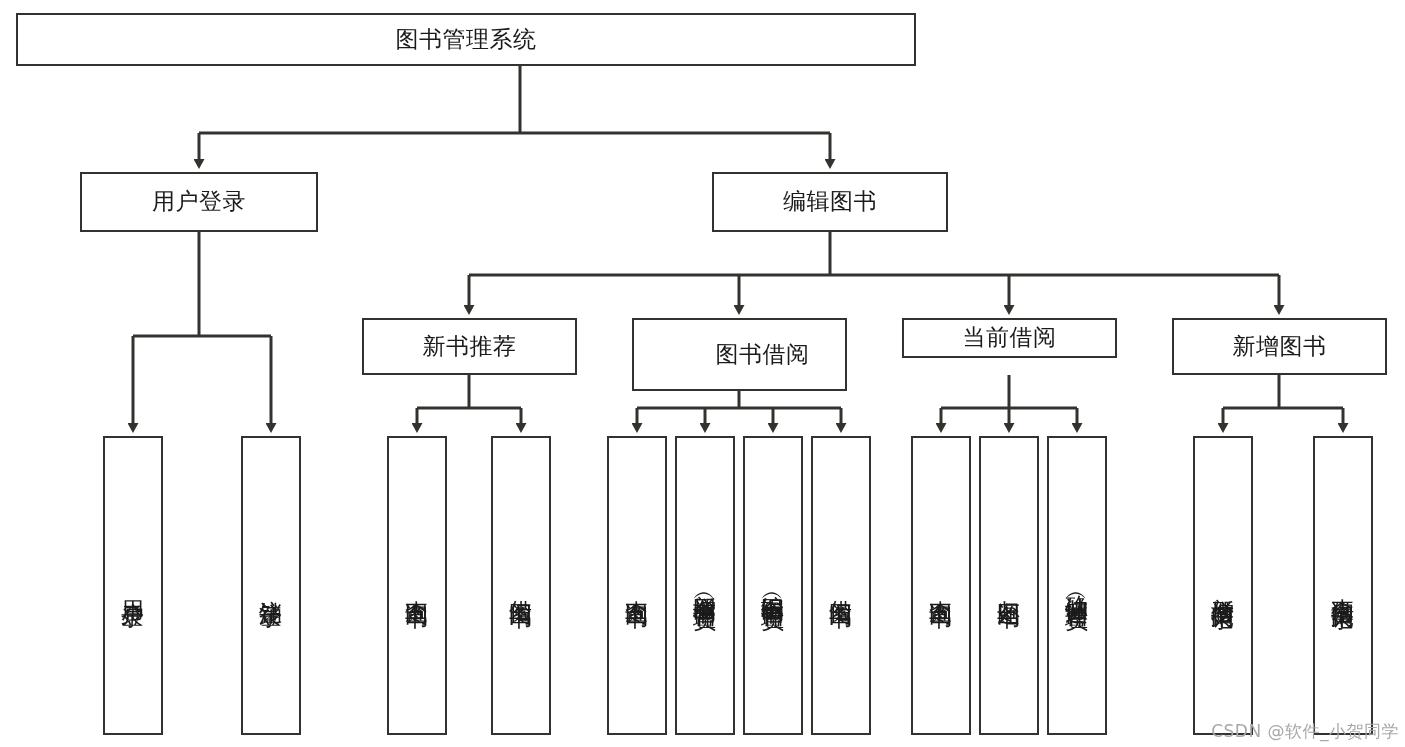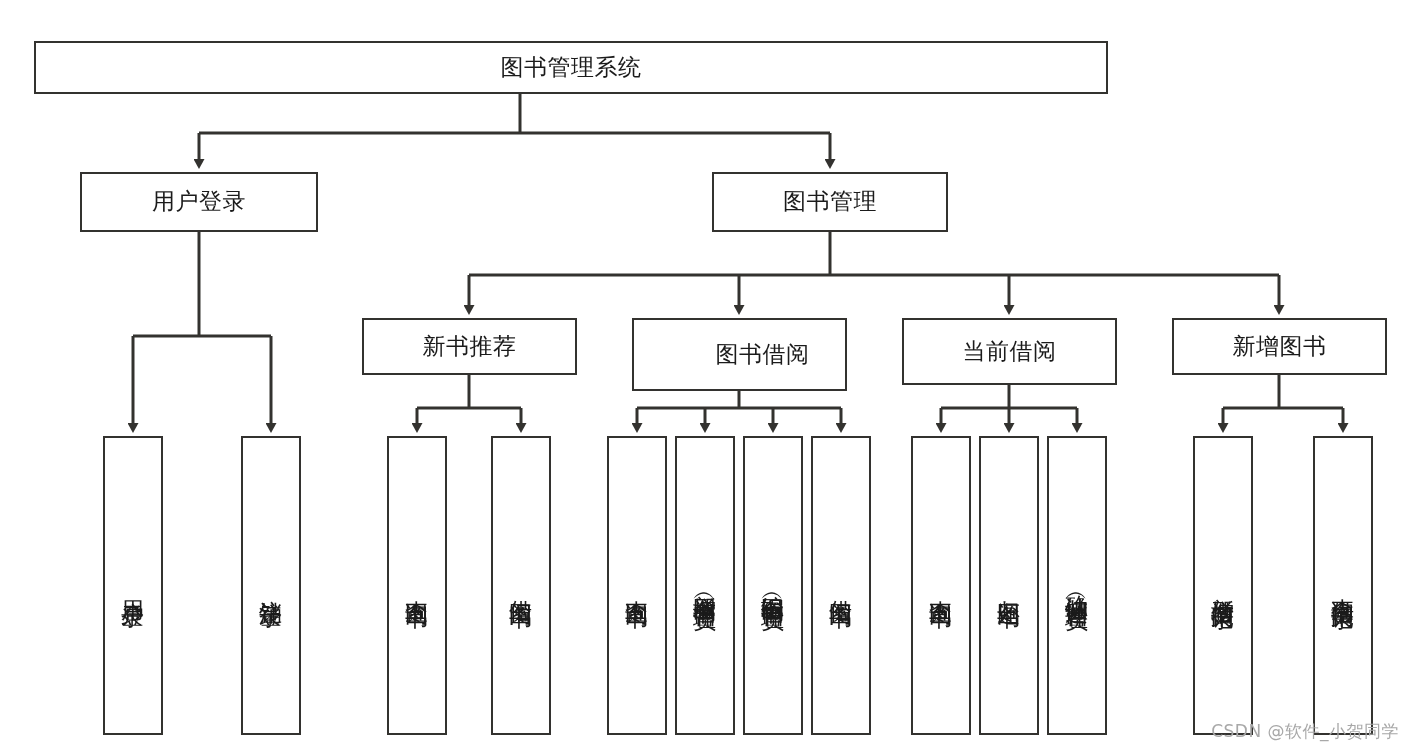--- a/index.html
+++ b/index.html
@@ -118,38 +118,38 @@
       <path d="M1009,408 L1009,424" marker-end="url(#arrow)"></path>
       <path d="M1077,408 L1077,424" marker-end="url(#arrow)"></path>
 
       <path d="M1279,375 L1279,408"></path>
       <path d="M1223,408 L1343,408"></path>
       <path d="M1223,408 L1223,424" marker-end="url(#arrow)"></path>
       <path d="M1343,408 L1343,424" marker-end="url(#arrow)"></path>
     </g>
   </svg>
 
-  <div class="node horizontal" style="left:34px; top:13px; width:1074px; height:53px;margin-top:28px;">
+  <div class="node horizontal" style="left:16px; top:13px; width:900px; height:53px;">
     <span class="label">图书管理系统</span>
   </div>
 
   <div class="node horizontal" style="left:80px; top:172px; width:238px; height:60px;">
     <span class="label">用户登录</span>
   </div>
   <div class="node horizontal" style="left:712px; top:172px; width:236px; height:60px;">
-    <span class="label">图书管理</span>
+    <span class="label">编辑图书</span>
   </div>
 
   <div class="node horizontal" style="left:362px; top:318px; width:215px; height:57px;">
     <span class="label">新书推荐</span>
   </div>
   <div class="node horizontal" style="left:632px; top:318px; width:215px; height:73px;padding-left:46px;">
     <span class="label">图书借阅</span>
   </div>
-  <div class="node horizontal" style="left:902px; top:318px; width:215px; height:67px;">
+  <div class="node horizontal" style="left:902px; top:318px; width:215px; height:40px;">
     <span class="label">当前借阅</span>
   </div>
   <div class="node horizontal" style="left:1172px; top:318px; width:215px; height:57px;">
     <span class="label">新增图书</span>
   </div>
 
   <div class="node vertical" style="left:103px; top:436px; width:60px; height:299px;">
     <span class="label">用户登录</span>
   </div>
   <div class="node vertical" style="left:241px; top:436px; width:60px; height:299px;">

